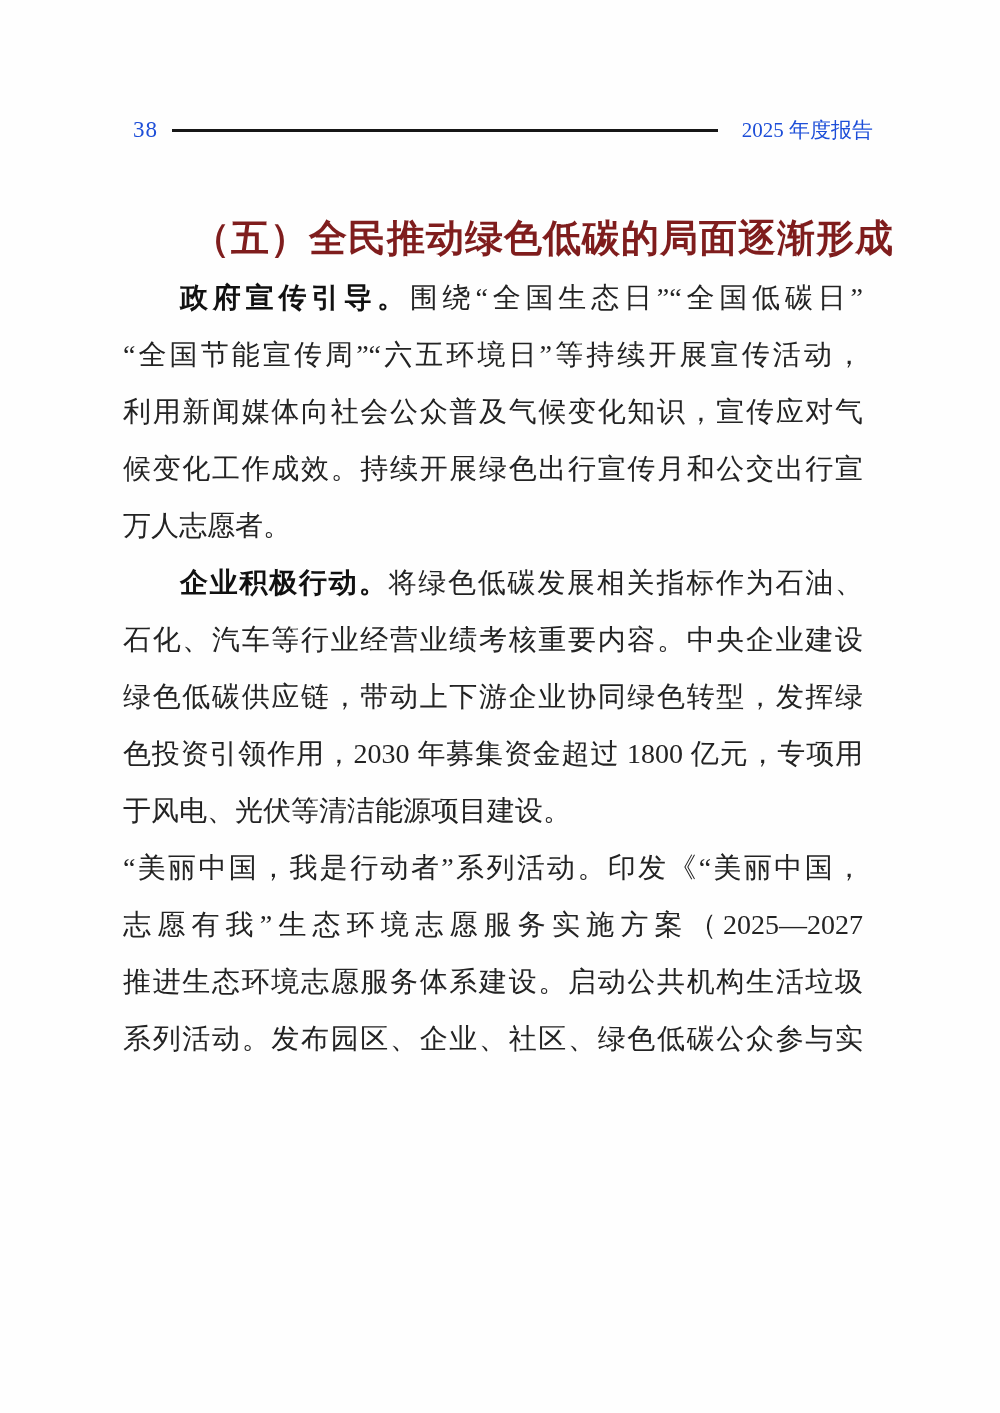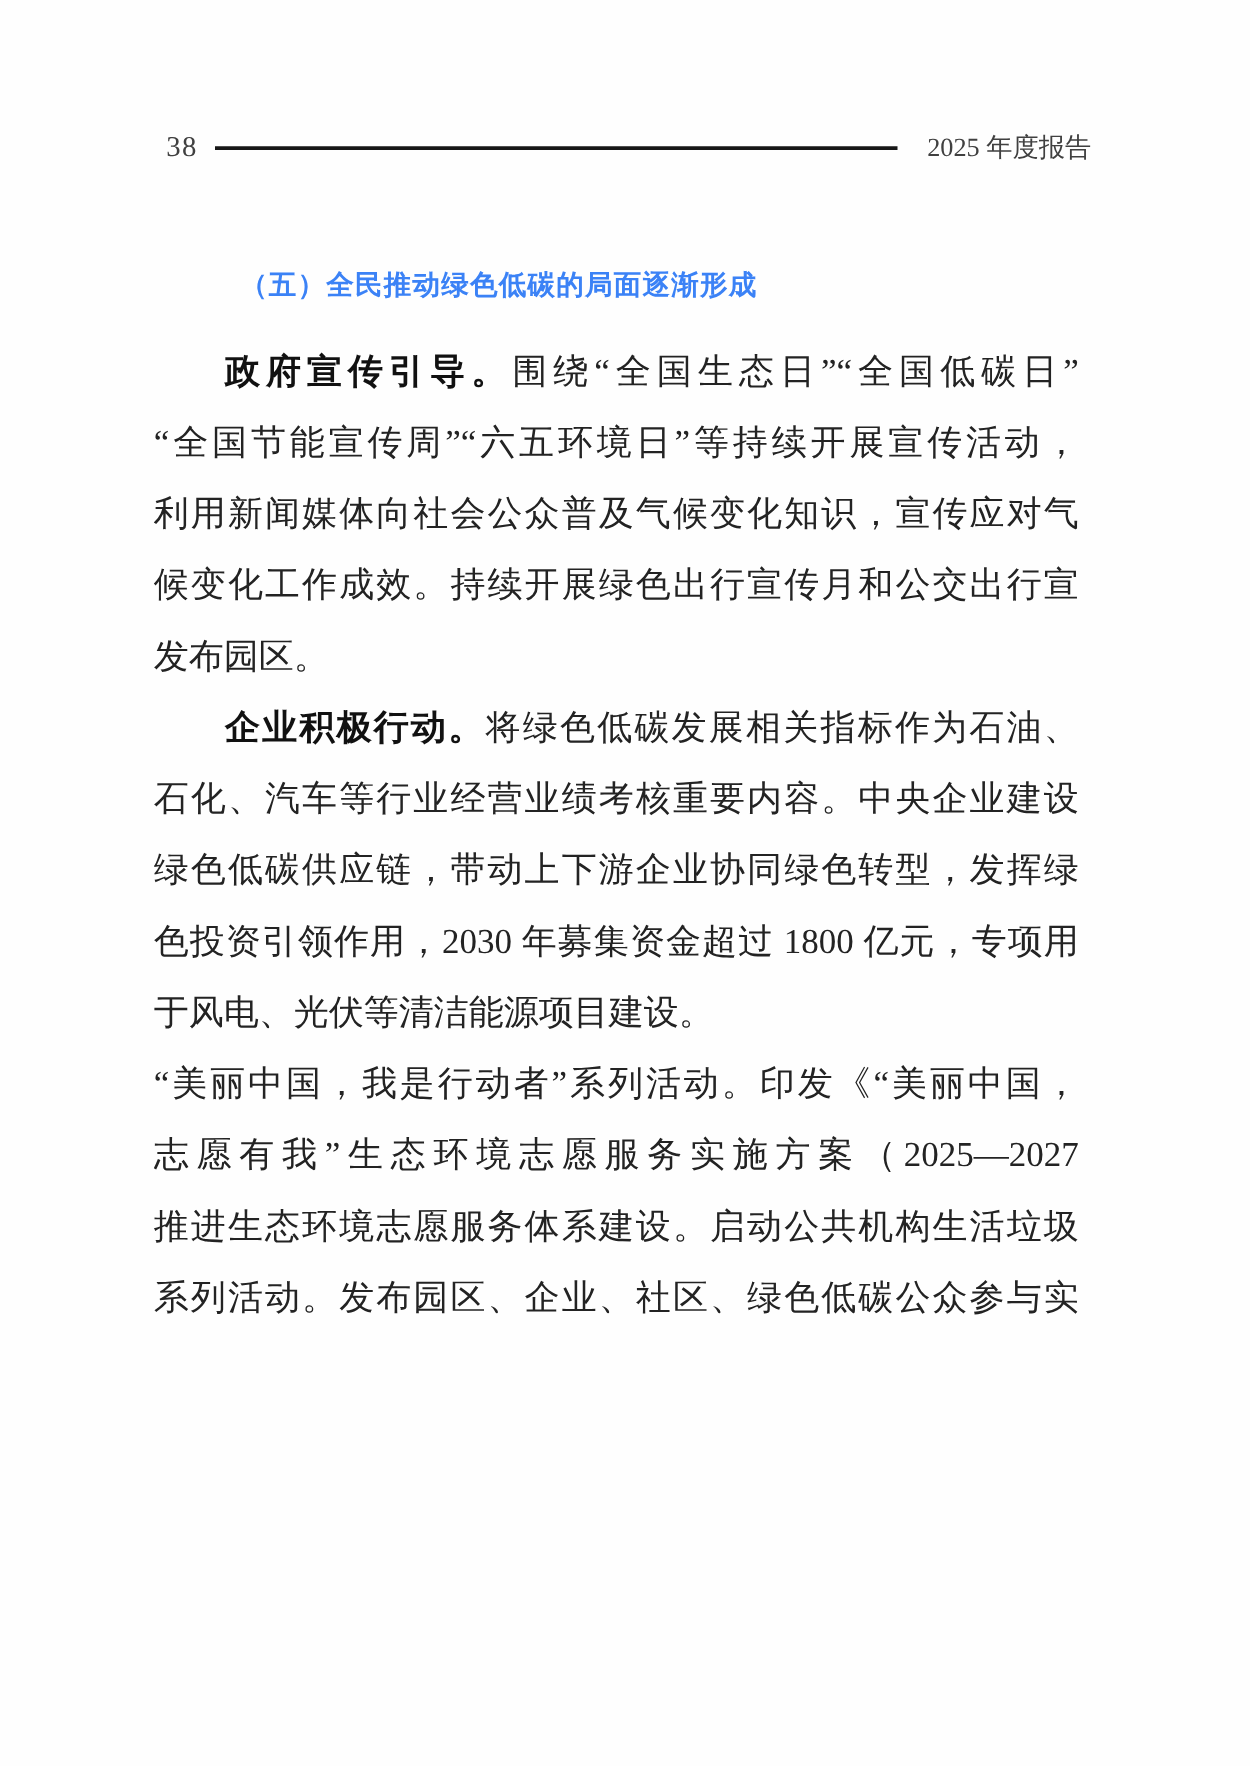--- a/index.html
+++ b/index.html
@@ -11,51 +11,51 @@
     position: relative;
     width: 1000px;
     height: 1413px;
     background: #fefefe;
     font-family: "Liberation Serif", "DejaVu Serif", serif;
     color: #1e1e1e;
     overflow: hidden;
   }
   .header {
     position: absolute;
-    top: 104px;
+    top: 116px;
     left: 133px;
     width: 740px;
     display: flex;
     align-items: center;
     font-size: 23px;
-    color: #404040;
+    color: #1d4ed8;
   }
   .pagenum {
     margin-right: 14px;
     letter-spacing: 1px;
   }
   .rule {
     flex: 1;
     height: 0;
     border-top: 3px solid #171717;
     margin-right: 24px;
   }
   .report {
     font-size: 21px;
     white-space: nowrap;
   }
   .heading {
     position: absolute;
     top: 213px;
     left: 192px;
     margin: 0;
-    font-size: 22px;
+    font-size: 38px;
     font-weight: 700;
     letter-spacing: 1px;
-    color: #3b82f6;
+    color: #7f1d1d;
     white-space: nowrap;
   }
   .body-text {
     position: absolute;
     top: 269px;
     left: 123px;
     width: 740px;
     font-size: 28px;
     color: #232323;
   }
@@ -90,21 +90,21 @@
   </div>
 
   <h1 class="heading">（五）全民推动绿色低碳的局面逐渐形成</h1>
 
   <div class="body-text">
 
     <div class="line indent"><span class="lead">政府宣传引导。</span><span>围绕“全国生态日”“全国低碳日”</span></div>
     <div class="line"><span>“全国节能宣传周”“六五环境日”等持续开展宣传活动，</span></div>
     <div class="line"><span>利用新闻媒体向社会公众普及气候变化知识，宣传应对气</span></div>
     <div class="line"><span>候变化工作成效。持续开展绿色出行宣传月和公交出行宣</span></div>
-    <div class="line para-end"><span>发布园区。</span></div>
+    <div class="line para-end"><span>万人志愿者。</span></div>
 
     <div class="line indent"><span class="lead">企业积极行动。</span><span>将绿色低碳发展相关指标作为石油、</span></div>
     <div class="line"><span>石化、汽车等行业经营业绩考核重要内容。中央企业建设</span></div>
     <div class="line"><span>绿色低碳供应链，带动上下游企业协同绿色转型，发挥绿</span></div>
     <div class="line"><span>色投资引领作用，2030 年募集资金超过 1800 亿元，专项用</span></div>
     <div class="line para-end"><span>于风电、光伏等清洁能源项目建设。</span></div>
 
     <div class="line"><span>“美丽中国，我是行动者”系列活动。印发《“美丽中国，</span></div>
     <div class="line"><span>志愿有我”生态环境志愿服务实施方案（2025—2027 年）》，</span></div>
     <div class="line"><span>推进生态环境志愿服务体系建设。启动公共机构生活垃圾</span></div>

